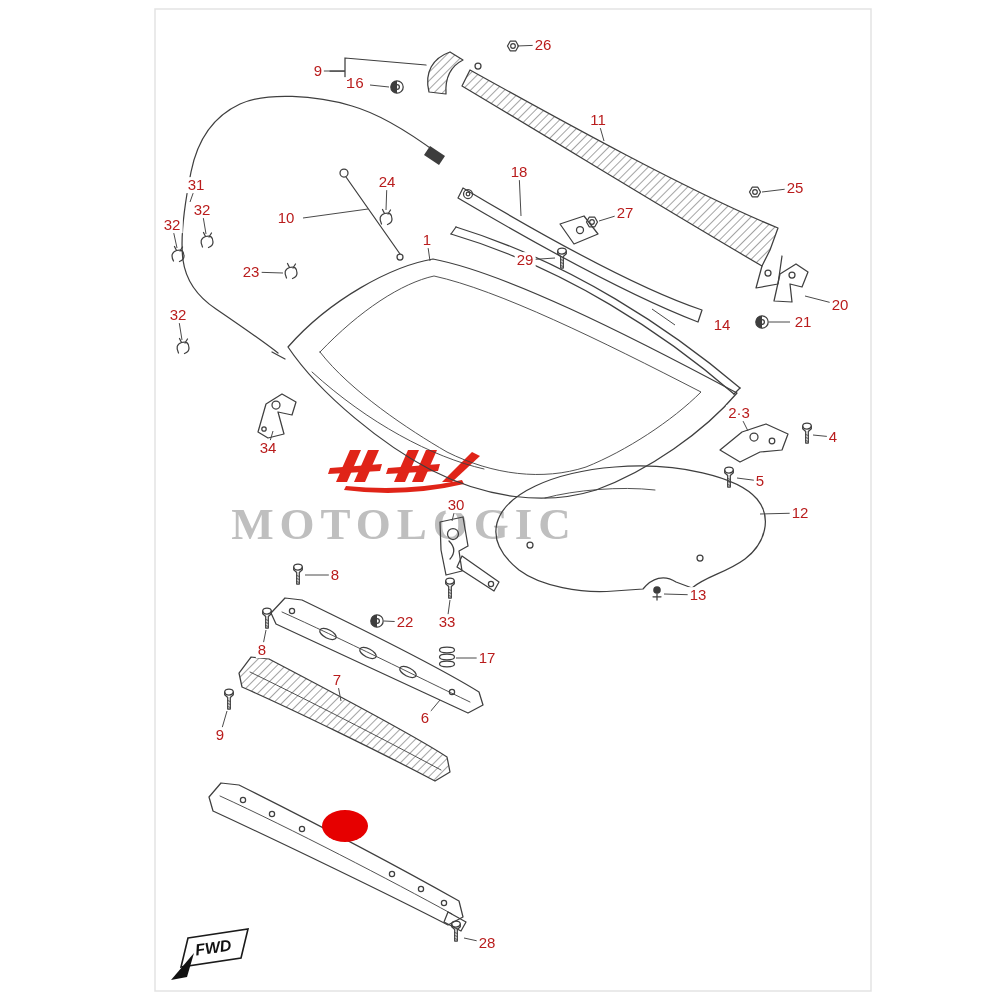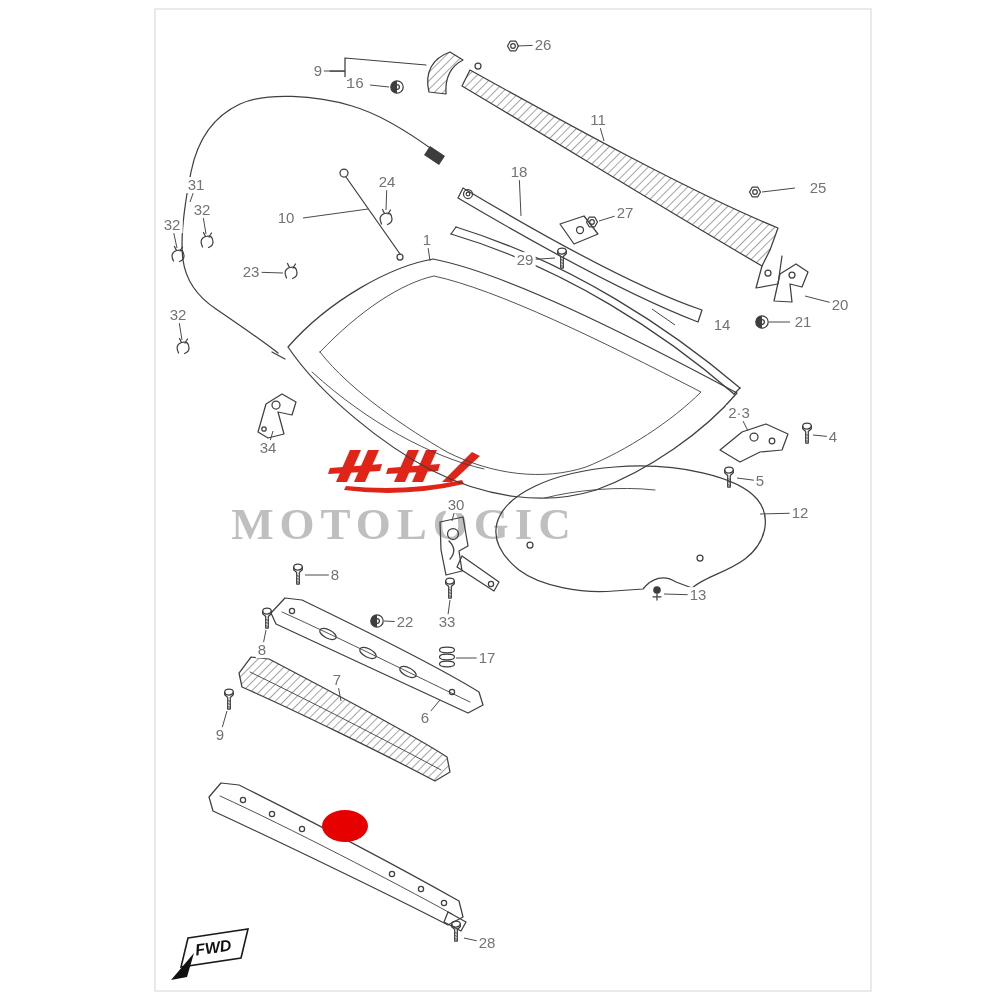--- a/index.html
+++ b/index.html
@@ -5,21 +5,21 @@
   * { box-sizing: border-box; }
   html, body { margin: 0; padding: 0; background: #ffffff; }
   .stage {
     position: relative; width: 1000px; height: 1000px;
     background: #ffffff; overflow: hidden;
     font-family: "Liberation Sans", sans-serif;
   }
   .stage > svg#art { position: absolute; left: 0; top: 0; }
   .callout {
     position: absolute; transform: translate(-50%, -50%);
-    font-size: 15px; line-height: 1.05; color: #737373;
+    font-size: 15px; line-height: 1.05; color: #b91c1c;
     background: #ffffff; padding: 0 2px; cursor: pointer; z-index: 5;
     font-family: "Liberation Sans", sans-serif;
   }
   .watermark {
     position: absolute; left: 0; top: 440px; width: 808px;
     text-align: center; pointer-events: none; z-index: 0;
   }
   .wm-logo { display: block; margin: 0 auto 4px auto; }
   .wm-text {
     font-family: "Liberation Serif", serif; font-weight: bold;
@@ -259,21 +259,21 @@
       <div class="callout" style="left: 318px; top: 71px;">9</div>
       <div class="callout" style="left: 355px; top: 85px; font-family: Liberation Mono, monospace;">16</div>
       <div class="callout" style="left: 598px; top: 120px;">11</div>
       <div class="callout" style="left: 196px; top: 185px;">31</div>
       <div class="callout" style="left: 387px; top: 182px;">24</div>
       <div class="callout" style="left: 519px; top: 172px;">18</div>
       <div class="callout" style="left: 286px; top: 218px;">10</div>
       <div class="callout" style="left: 202px; top: 210px;">32</div>
       <div class="callout" style="left: 172px; top: 225px;">32</div>
       <div class="callout" style="left: 625px; top: 213px;">27</div>
-      <div class="callout" style="left: 795px; top: 188px; margin-left: 23px;">25</div>
+      <div class="callout" style="left: 795px; top: 188px;">25</div>
       <div class="callout" style="left: 251px; top: 272px;">23</div>
       <div class="callout" style="left: 525px; top: 260px;">29</div>
       <div class="callout" style="left: 427px; top: 240px;">1</div>
       <div class="callout" style="left: 675px; top: 325px; margin-left: 47px;">14</div>
       <div class="callout" style="left: 790px; top: 322px; margin-left: 13px;">21</div>
       <div class="callout" style="left: 840px; top: 305px;">20</div>
       <div class="callout" style="left: 178px; top: 315px;">32</div>
       <div class="callout" style="left: 268px; top: 448px;">34</div>
       <div class="callout" style="left: 739px; top: 413px;">2·3</div>
       <div class="callout" style="left: 833px; top: 437px;">4</div>

